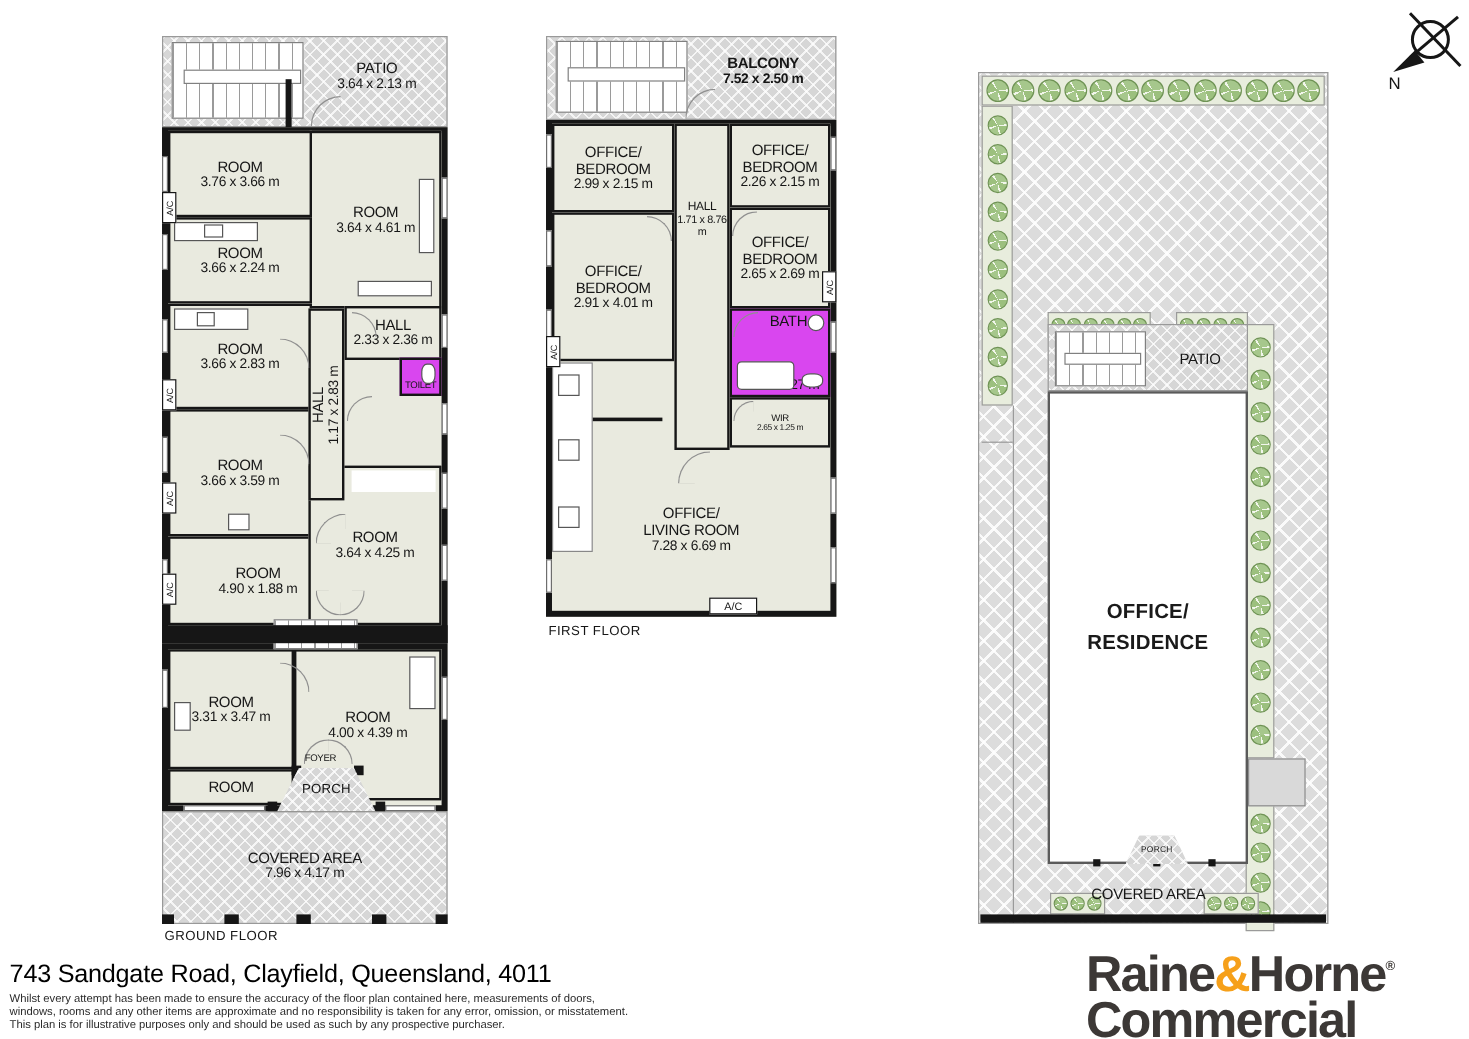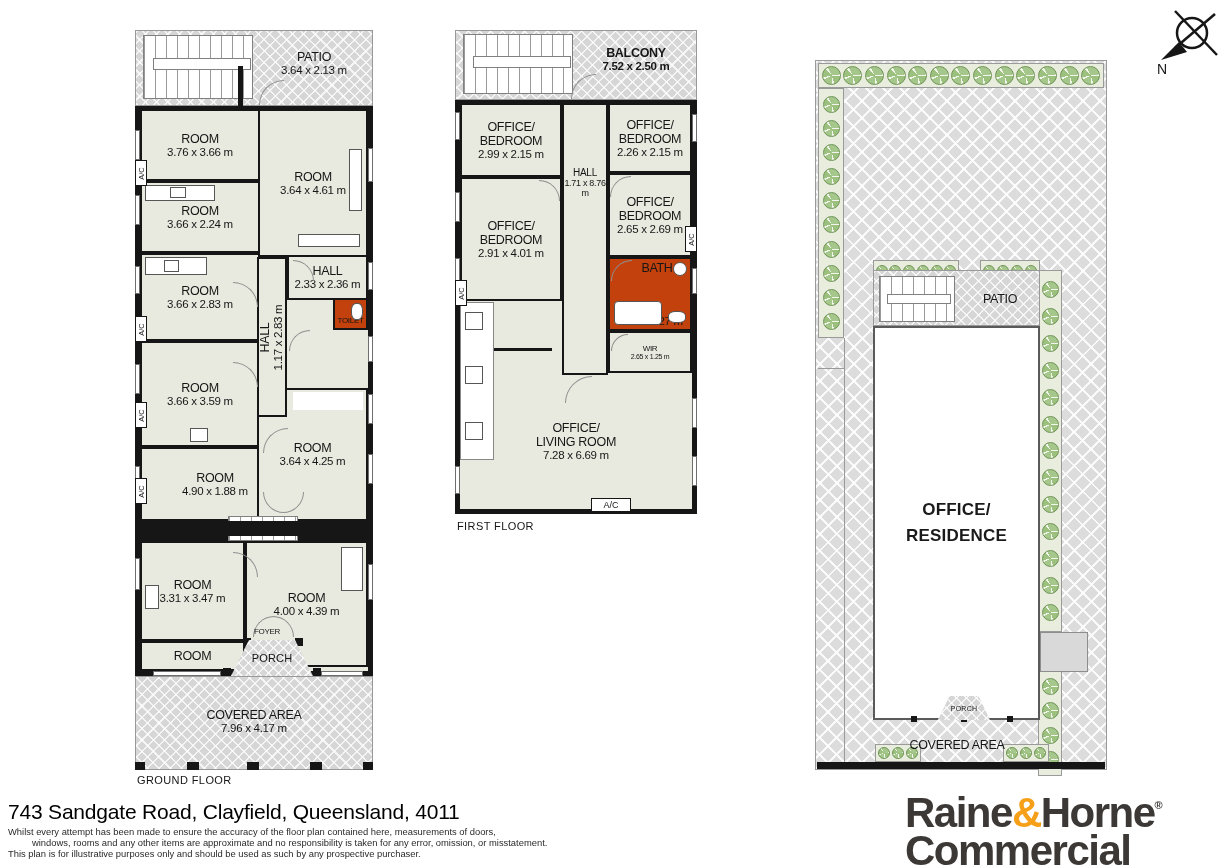--- a/index.html
+++ b/index.html
@@ -4,21 +4,21 @@
 <style>
   html,body{margin:0;padding:0;background:#fff;}
   .stage{position:relative;width:1224px;height:866px;background:#fff;overflow:hidden;
          font-family:"Liberation Sans",sans-serif;color:#161616;}
   .abs{position:absolute;}
   .floor{position:absolute;}
   
   .outer{position:absolute;border:5px solid #161616;background:#e9eadf;box-sizing:border-box;z-index:1;}
   .room{position:absolute;background:#e9eadf;border:2px solid #161616;box-sizing:border-box;z-index:2;
         display:flex;flex-direction:column;align-items:center;justify-content:center;text-align:center;}
-  .room.blue{background:#c2410c;gap:40px;}
+  .room.blue{background:#d946ef;gap:40px;}
   .room.nofill{background:transparent;}
   .rn{font-size:12.5px;line-height:14px;letter-spacing:-0.3px;color:#161616;}
   .rd{font-size:11.5px;line-height:13px;letter-spacing:-0.3px;color:#161616;}
   .rl-sm .rn{font-size:8px;line-height:9px;}
   .rl-sm .rd{font-size:7px;line-height:8px;}
   .rl-md .rn{font-size:10px;line-height:11px;}
   .rl-md .rd{font-size:9px;line-height:10px;}
   .vwrap{transform:rotate(-90deg);display:flex;flex-direction:column;align-items:center;white-space:nowrap;}
   
   .hatch{background-color:#d6d6d6;border:1px solid #999;box-sizing:border-box;
@@ -418,21 +418,21 @@
   <svg class="compass" style="left:1145px;top:8px;" width="78" height="70" viewBox="0 0 78 70">
     <circle cx="47" cy="25" r="15" fill="none" stroke="#161616" stroke-width="2.5"></circle>
     <line x1="30" y1="3" x2="72" y2="47" stroke="#161616" stroke-width="2.5"></line>
     <line x1="70" y1="6" x2="30" y2="40" stroke="#161616" stroke-width="2.5"></line>
     <polygon points="16,52 34,34 42,44" fill="#161616"></polygon>
     <text x="12" y="66" font-size="14" fill="#161616" font-family="Liberation Sans, sans-serif">N</text>
   </svg>
 
   <div class="address" style="left:8px;top:800px;">743 Sandgate Road, Clayfield, Queensland, 4011</div>
   <div class="disc" style="left:8px;top:826px;">Whilst every attempt has been made to ensure the accuracy of the floor plan contained here, measurements of doors,</div>
-  <div class="disc" style="left:8px;top:837px;margin-left:24px;">windows, rooms and any other items are approximate and no responsibility is taken for any error, omission, or misstatement.</div>
+  <div class="disc" style="left:8px;top:837px;">windows, rooms and any other items are approximate and no responsibility is taken for any error, omission, or misstatement.</div>
   <div class="disc" style="left:8px;top:848px;">This plan is for illustrative purposes only and should be used as such by any prospective purchaser.</div>
 
   <div class="logo" style="left:905px;top:786px;">
     <div><span>Raine</span><span class="amp">&amp;</span><span>Horne</span><span class="reg">®</span></div>
     <div>Commercial</div>
   </div>
 
 </div>
 
 </body></html>

